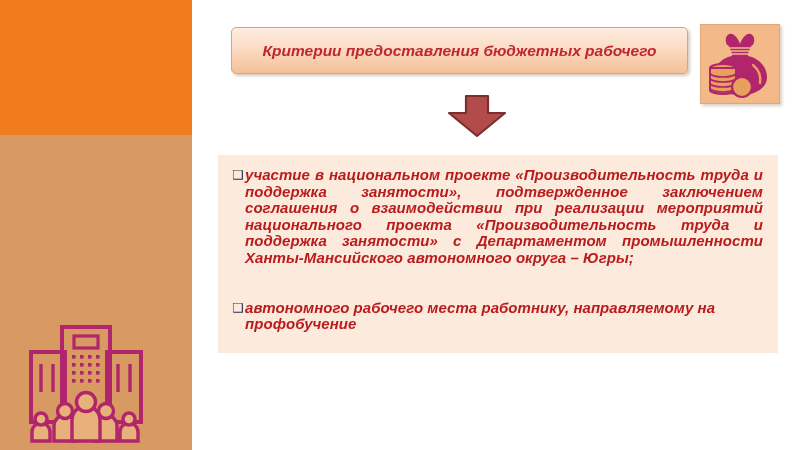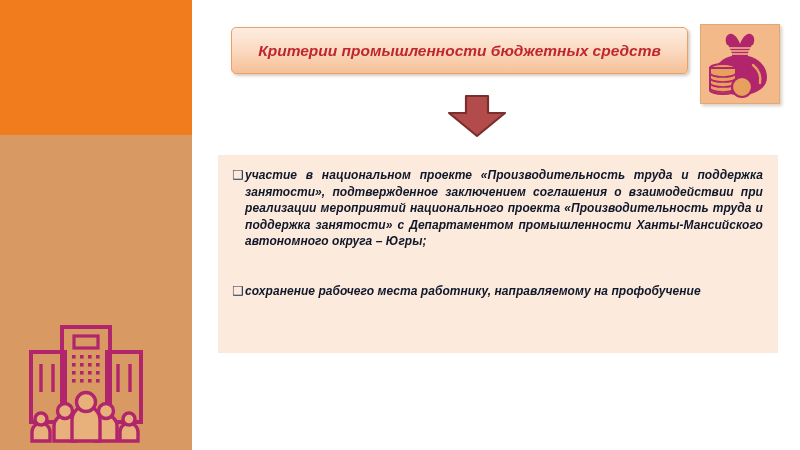--- a/index.html
+++ b/index.html
@@ -129,22 +129,22 @@
     flex: 0 0 auto;
     width: 13px;
     color: #22304F;
     font-size: 12.5px;
     font-family: "DejaVu Sans", sans-serif;
     line-height: 16.6px;
     padding-top: 0px;
   }
   .bullet-text {
     flex: 1 1 auto;
-    color: #0f172a;
-    font-size: 12px;
+    color: #b91c1c;
+    font-size: 15px;
     font-weight: bold;
     font-style: italic;
     line-height: 16.6px;
     text-align: justify;
     text-justify: inter-word;
     letter-spacing: 0.05px;
   }
   #bullet-2 { margin-top: 33px; }
   #bullet-2 .bullet-text { text-align: left; }
 </style>
@@ -204,21 +204,21 @@
         <path d="M73 104 a11 11 0 0 1 22 0 v15 h-22 z"></path>
         <circle cx="84" cy="89" r="7.5"></circle>
         <path d="M50 98 a14 14 0 0 1 28 0 v21 h-28 z"></path>
         <circle cx="64" cy="80" r="9.5"></circle>
       </g>
     </svg>
   </div>
 </div>
 
 <div id="title-box">
-  <div id="title-text">Критерии промышленности бюджетных средств</div>
+  <div id="title-text">Критерии предоставления бюджетных рабочего</div>
 </div>
 
 <div id="money-tile">
   <svg width="78" height="78" viewBox="0 0 78 78">
 
     <path d="M39 30 C57 30 66 42 66 52 C66 63 55 70 39 70 C23 70 12 63 12 52 C12 42 21 30 39 30 Z" fill="#B0256B"></path>
 
     <path d="M52 40 C58 45 60 52 59 58" fill="none" stroke="#E8A05F" stroke-width="2.4" stroke-linecap="round"></path>
 
     <path d="M27 20 C27 20 32 28 31 31 L47 31 C46 28 51 20 51 20 Z" fill="#B0256B"></path>
@@ -253,16 +253,16 @@
 
 <div id="content-box">
 
   <div class="bullet-row" id="bullet-1">
     <div class="bullet-mark">❑</div>
     <div class="bullet-text">участие в национальном проекте «Производительность труда и поддержка занятости», подтвержденное заключением соглашения о взаимодействии при реализации мероприятий национального проекта «Производительность труда и поддержка занятости» с Департаментом промышленности Ханты-Мансийского автономного округа – Югры;</div>
   </div>
 
   <div class="bullet-row" id="bullet-2">
     <div class="bullet-mark">❑</div>
-    <div class="bullet-text">сохранение рабочего места работнику, направляемому на профобучение</div>
+    <div class="bullet-text">автономного рабочего места работнику, направляемому на профобучение</div>
   </div>
 
 </div>
 
 </body></html>

